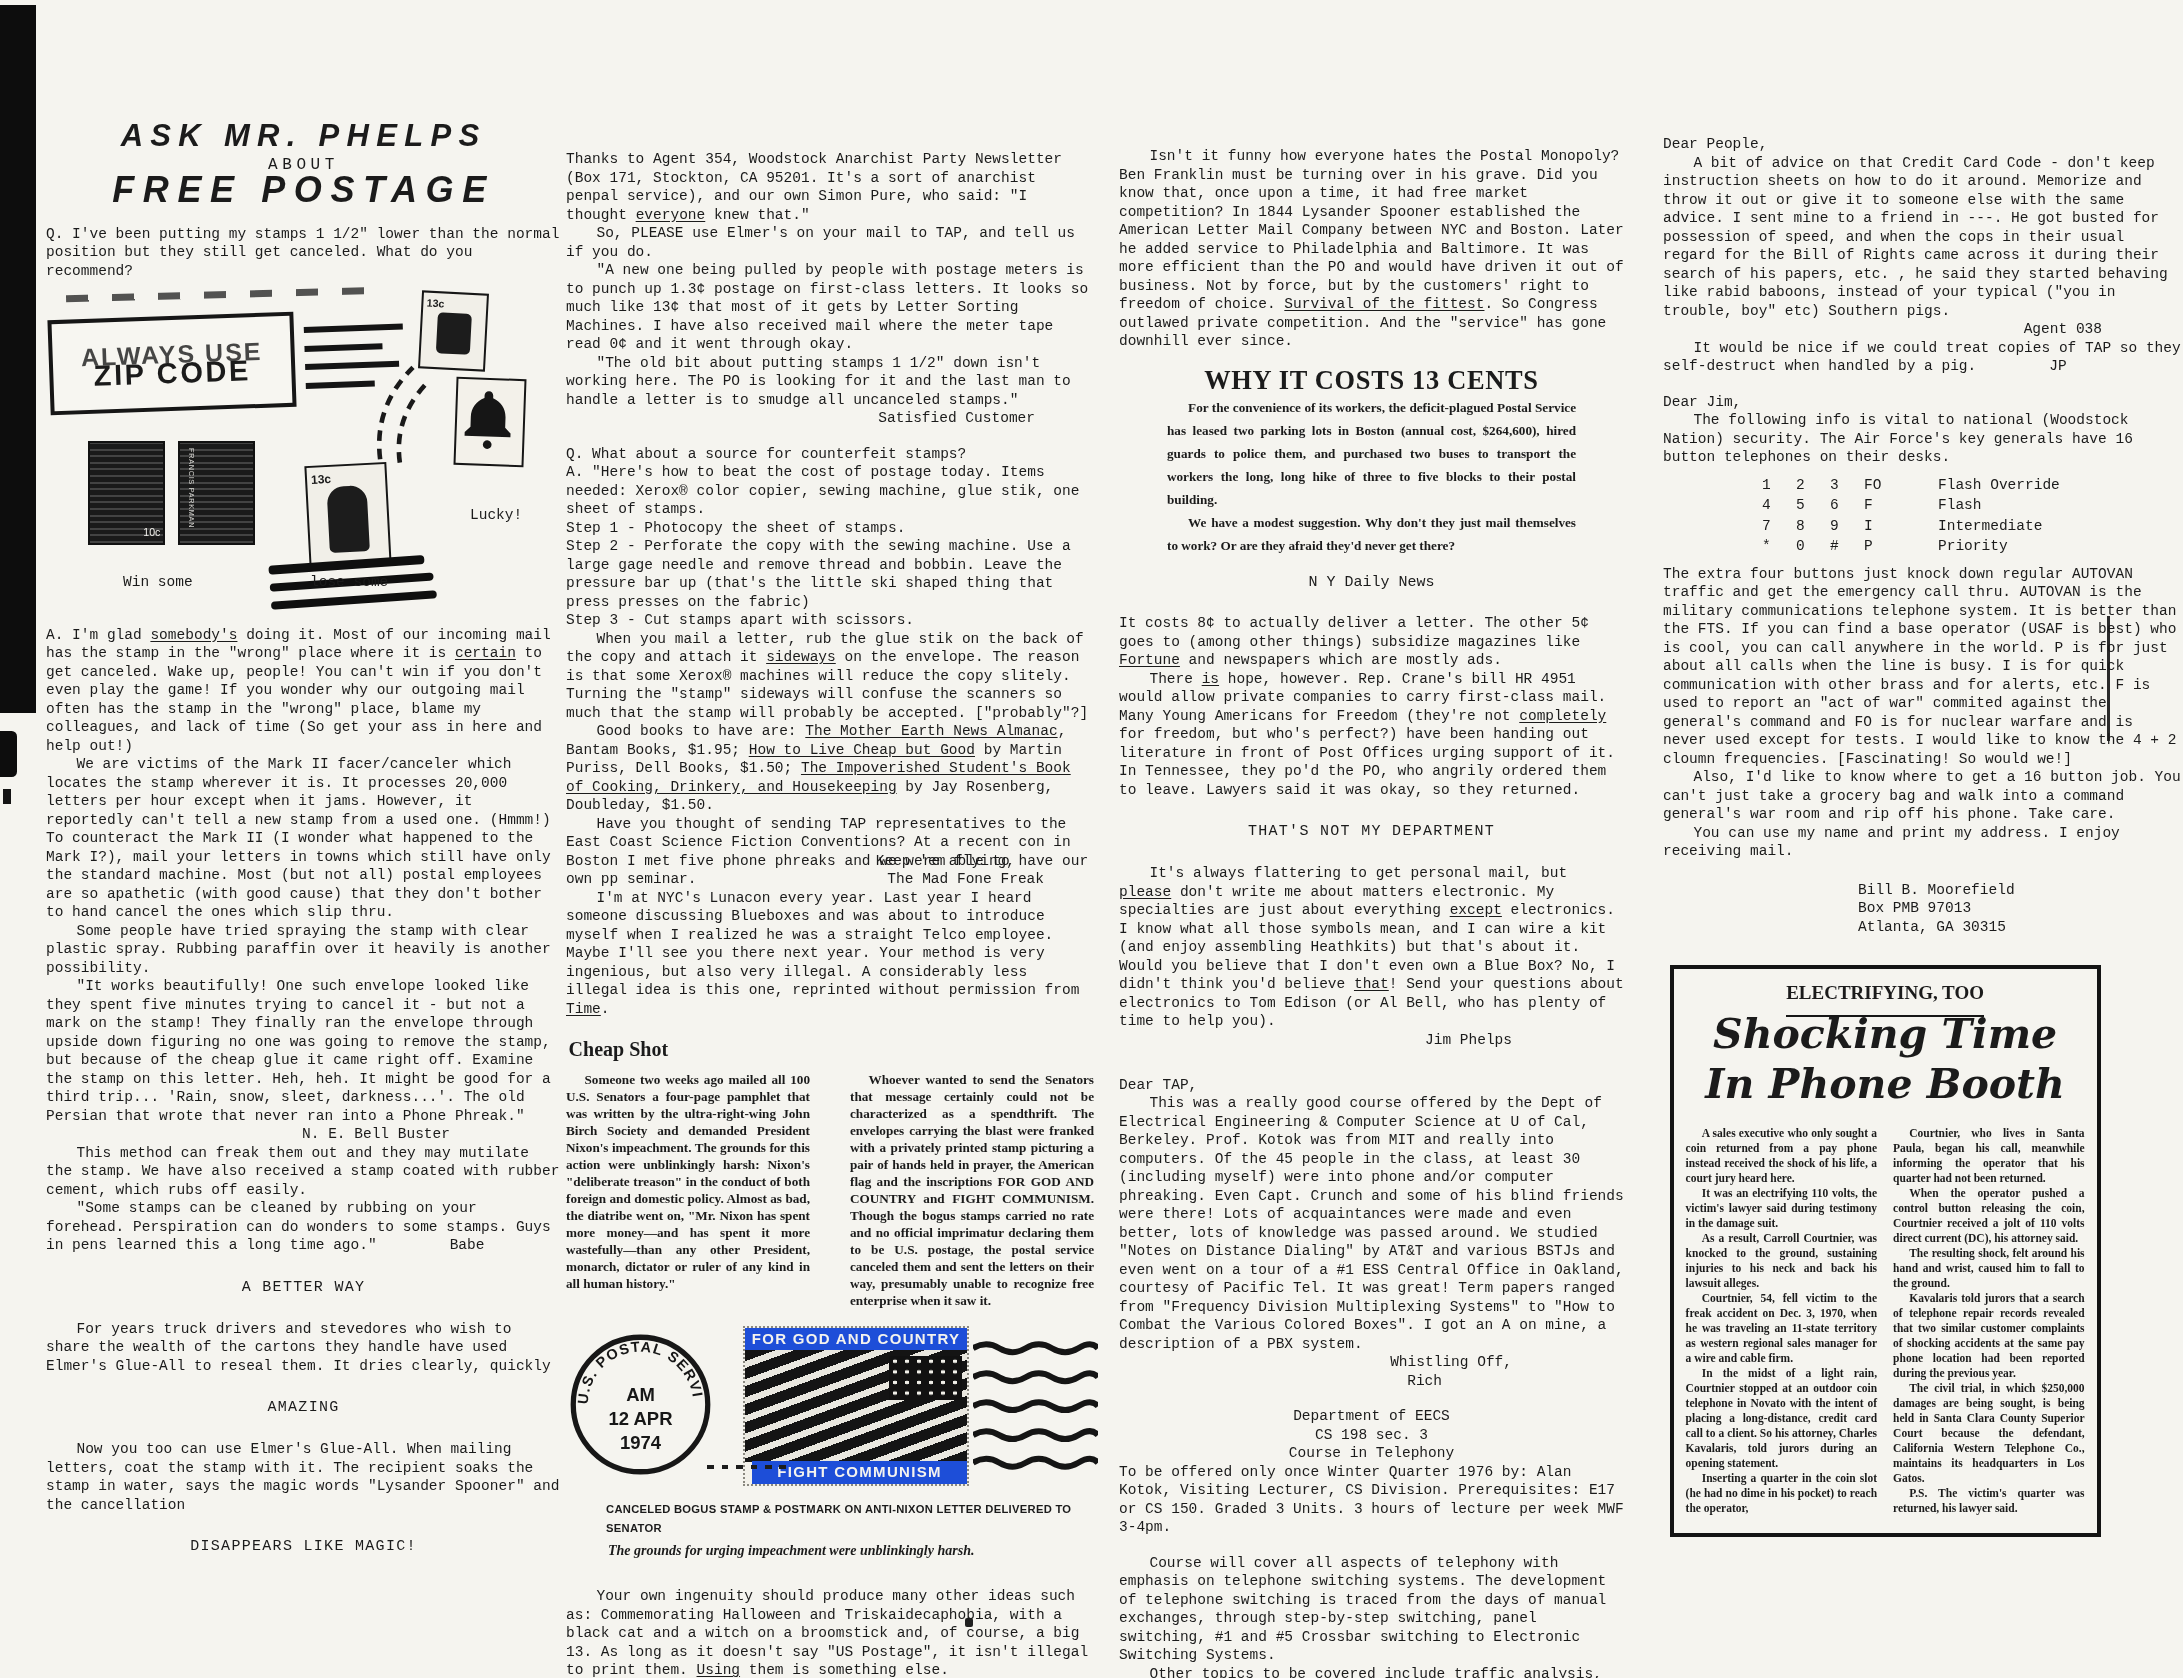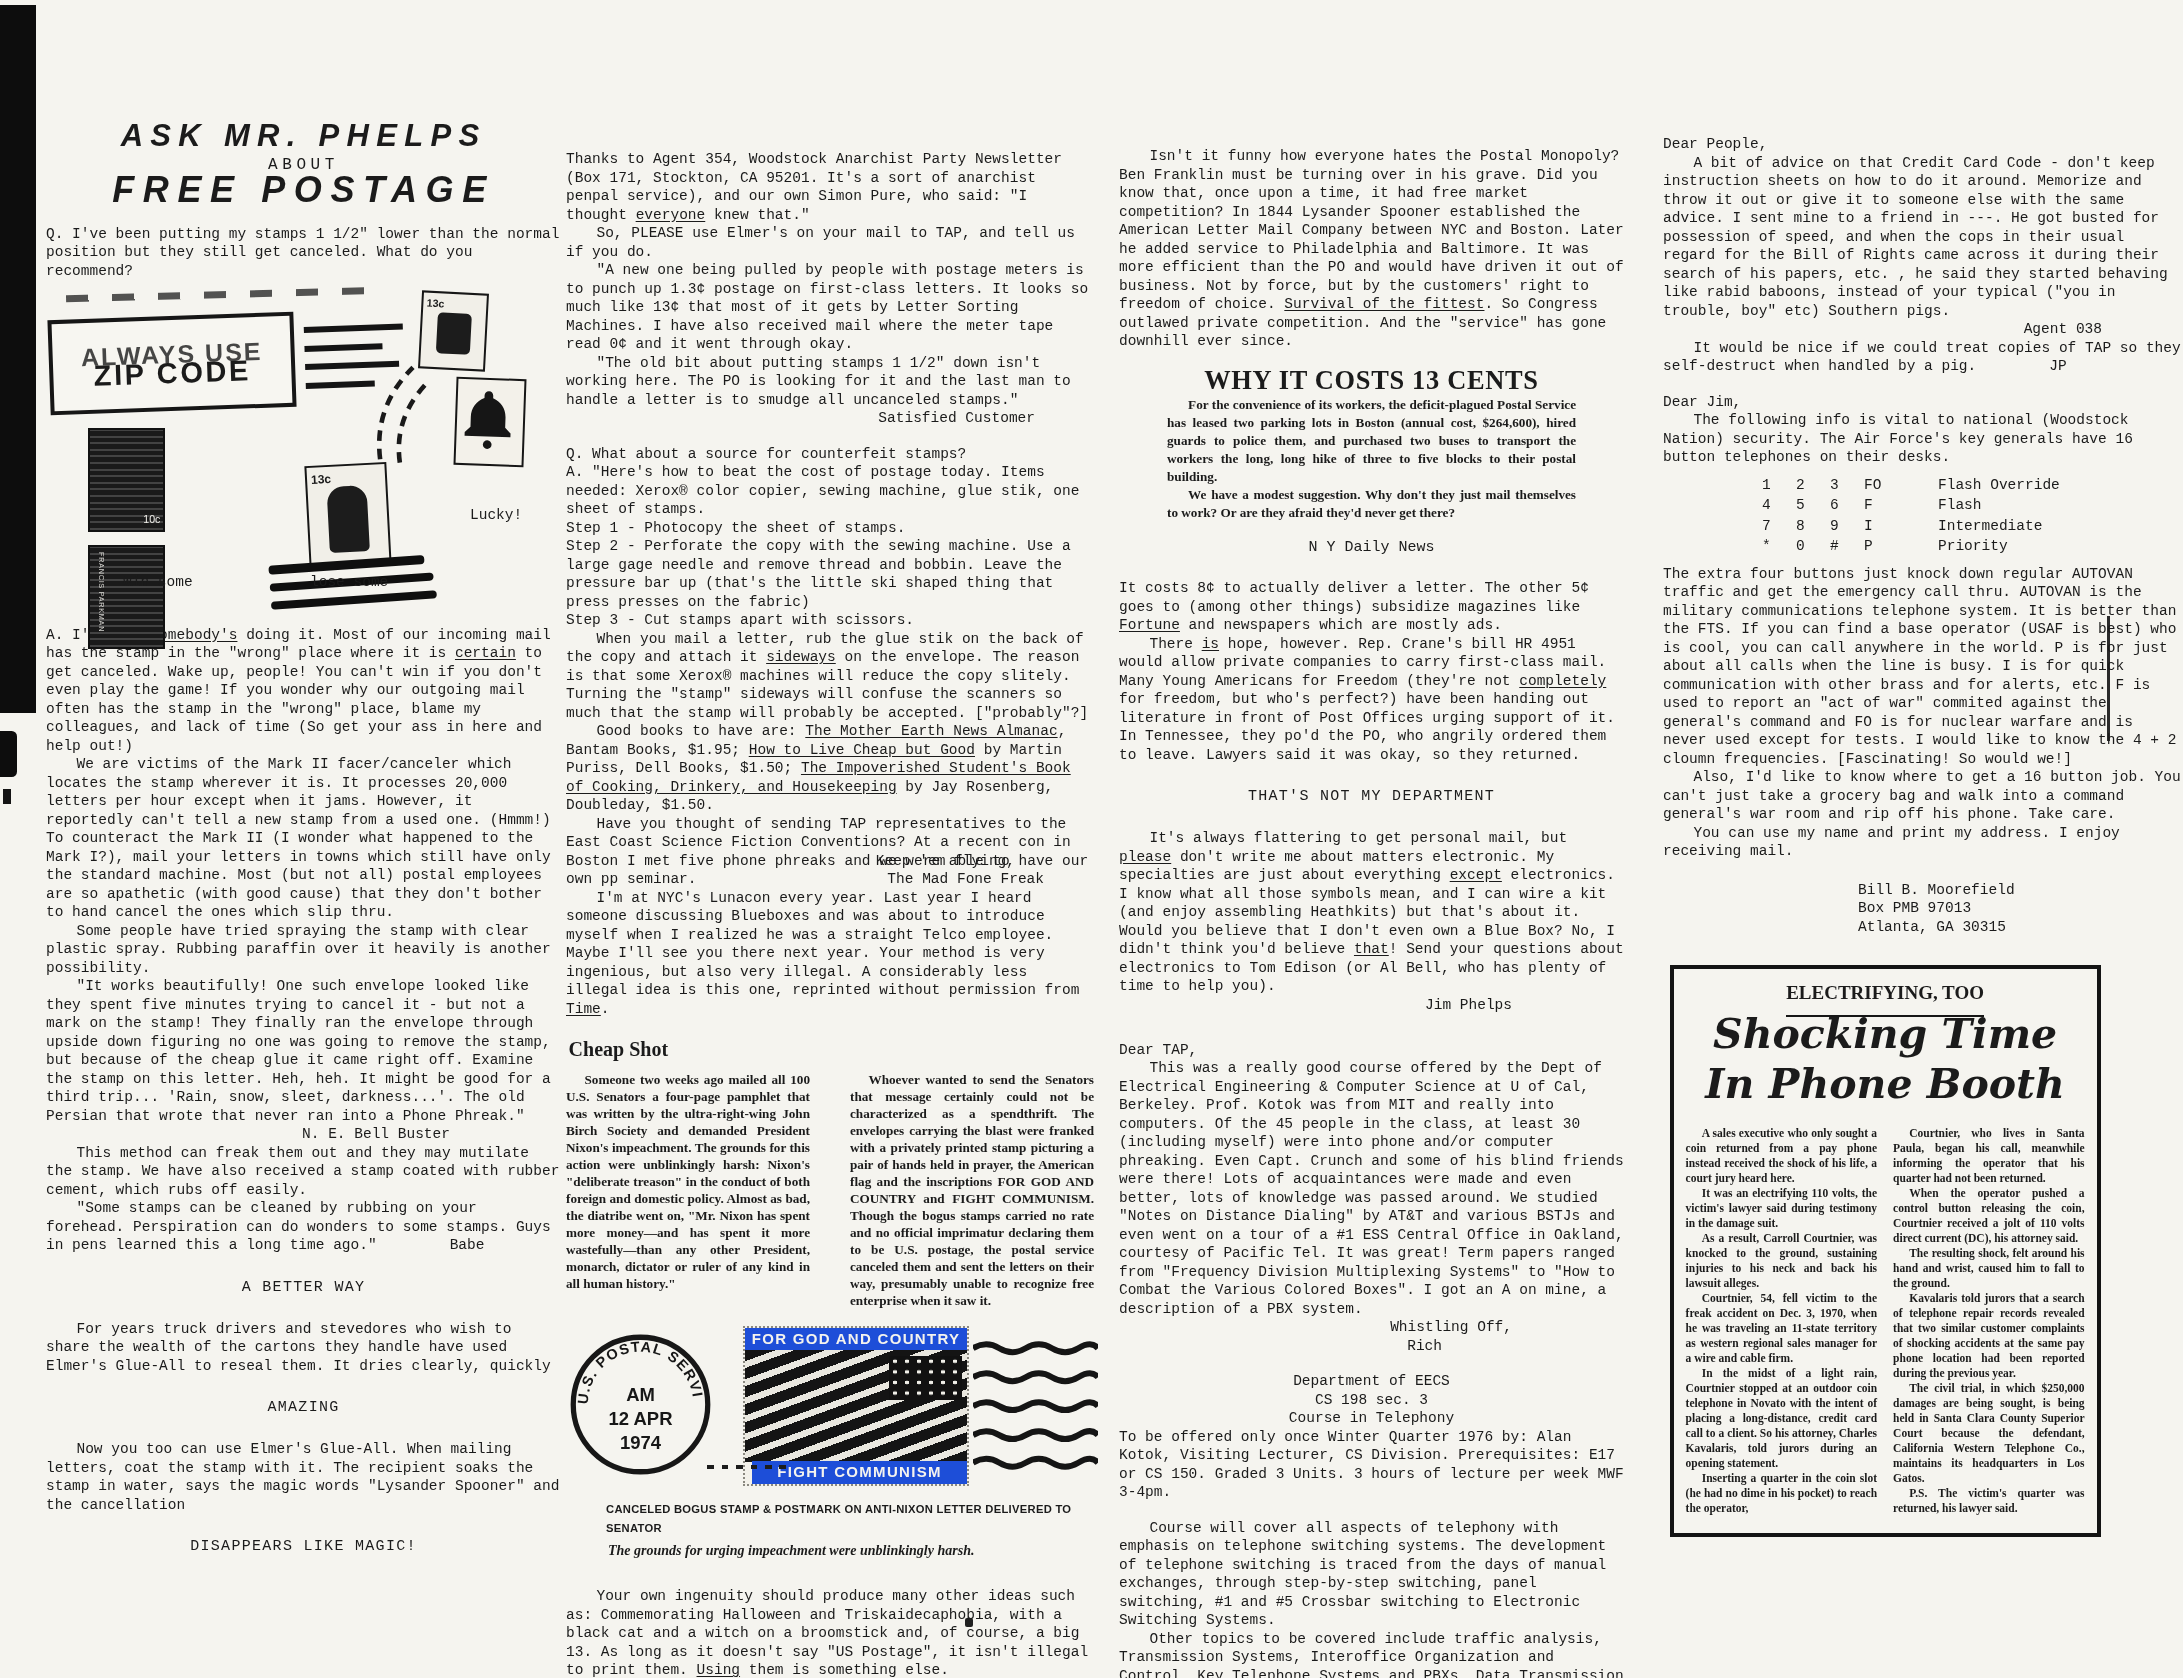--- a/index.html
+++ b/index.html
@@ -32,21 +32,21 @@
   
   .art1{position:relative;height:318px;margin-top:10.6px;}
   .zip-dashes{position:absolute;left:20px;top:0;width:317px;height:6.6px;
     background:repeating-linear-gradient(90deg,#1c1c1c 0 22.4px,transparent 22.4px 46px);opacity:.75;transform:rotate(-1.5deg);}
   .zip-box{position:absolute;left:2.6px;top:25px;width:238px;height:87px;border:4px solid #161616;
     transform:rotate(-2deg);display:flex;flex-direction:column;justify-content:center;align-items:center;background:#f7f6f1;}
   .zip-box .l1{font-family:"Liberation Sans",sans-serif;font-weight:bold;font-size:25px;letter-spacing:2px;opacity:.8;}
   .zip-box .l2{font-family:"Liberation Sans",sans-serif;font-weight:bold;font-size:29px;letter-spacing:2.6px;}
   .meter-bars{position:absolute;left:259px;top:34px;width:112px;transform:rotate(-2deg);}
   .meter-bars i{display:block;background:#141414;height:6px;margin-bottom:12.5px;}
-  .photo-stamps{position:absolute;left:42px;top:137px;display:flex;gap:13px;flex-direction:column;}
+  .photo-stamps{position:absolute;left:42px;top:150px;display:flex;gap:13px;}
   .pstamp{width:73px;height:100px;background:#1a1a1a;border:2px solid #111;position:relative;
     background-image:repeating-linear-gradient(0deg,rgba(255,255,255,.18) 0 2px,transparent 2px 6.6px);}
   .pstamp .v10{position:absolute;right:2.6px;bottom:1.3px;color:#f2f1ec;font-size:10.6px;font-family:"Liberation Sans",sans-serif;}
   .pstamp .vname{position:absolute;left:1.3px;top:5.3px;color:#f2f1ec;font-size:7.3px;font-family:"Liberation Sans",sans-serif;
     writing-mode:vertical-rl;letter-spacing:0.7px;opacity:.85;}
   .mid-stamp{position:absolute;left:261px;top:173px;width:78px;height:99px;border:2px solid #161616;background:#f1efe8;transform:rotate(-3deg);}
   .mid-stamp .v13{position:absolute;left:4px;top:2.6px;font-size:12px;font-family:"Liberation Sans",sans-serif;font-weight:bold;}
   .mid-stamp .fig{position:absolute;left:18.5px;top:20px;width:40px;height:66px;background:#1c1c1c;border-radius:17px 17px 5.3px 5.3px;}
   .killer-bars{position:absolute;left:224px;top:269px;transform:rotate(-4deg);}
   .killer-bars i{display:block;background:#0f0f0f;height:8.6px;margin-bottom:9.2px;border-radius:4px;}
@@ -83,21 +83,21 @@
   .bogus .stars{position:absolute;right:5.3px;top:28px;width:73px;height:44px;background:#111;
     background-image:radial-gradient(#f0efe8 2px,transparent 2.3px);background-size:12px 10.6px;}
   .wavy-svg{position:absolute;left:407px;top:10.6px;}
   .art2-dots{position:absolute;left:141px;top:139px;width:79px;height:4px;
     background:repeating-linear-gradient(90deg,#1c1c1c 0 6.6px,transparent 6.6px 14.5px);}
   .cap-bold{font-family:"Liberation Sans",sans-serif;font-weight:bold;font-size:11.2px;letter-spacing:0.3px;margin:9.2px 0 0 40px;}
   .cap-it{font-family:"Liberation Serif",serif;font-style:italic;font-weight:bold;font-size:14px;margin:5.3px 0 0 42px;}
 
   
   .h13{font-family:"Liberation Serif",serif;font-weight:bold;font-size:26.4px;text-align:center;margin:20px 0 6.6px !important;letter-spacing:0.7px;}
-  .clip13{width:409px;margin:0 auto;font-size:13.2px;line-height:18px;text-align:justify;font-weight:bold;}
+  .clip13{width:409px;margin:0 auto;font-size:13.2px;line-height:23px;text-align:justify;font-weight:bold;}
   .clip13 p{margin:0;}
   .clip13 .ipar{text-indent:1.6em;}
   .nydn{text-align:center;font-size:15px;margin:17px 0 22.4px !important;}
   .eecs{text-align:center;margin:0;}
 
   
   .fo-table{display:grid;grid-template-columns:34px 34px 34px 74px auto;margin:8px 0 8px 99px;line-height:20.5px;font-size:14.5px;}
   .addr{margin-top:20px;padding-left:195px;}
   .shockbox{margin:29px 0 0 6.6px;width:399px;border:4.6px solid #141414;padding:14.5px 12px 17px;background:#f5f4ef;}
   .kicker{font-family:"Liberation Serif",serif;font-weight:bold;font-size:19px;text-align:center;margin:0 auto 4px;}

